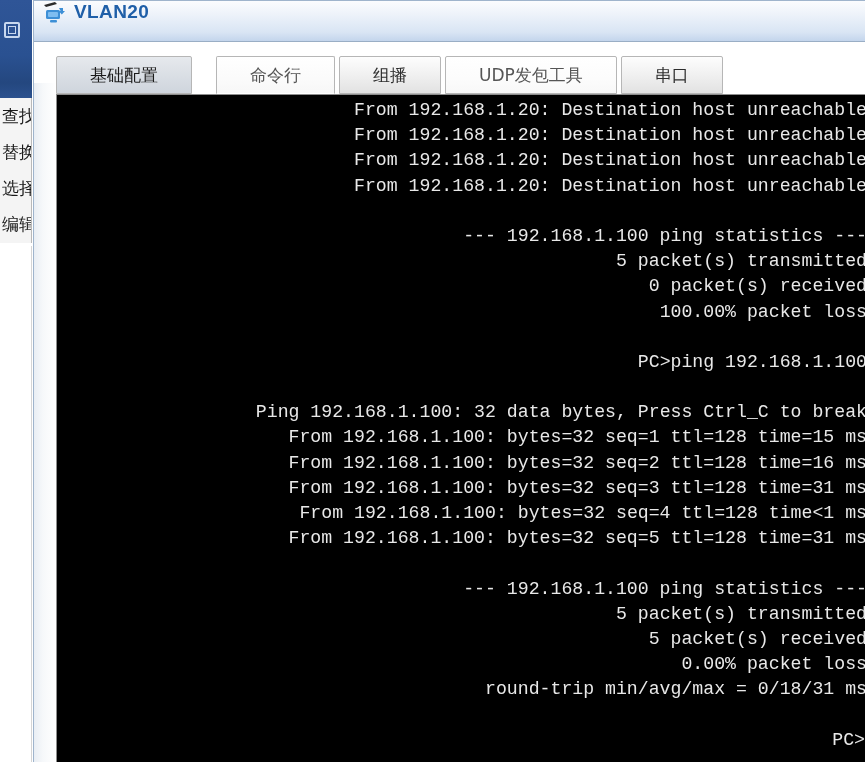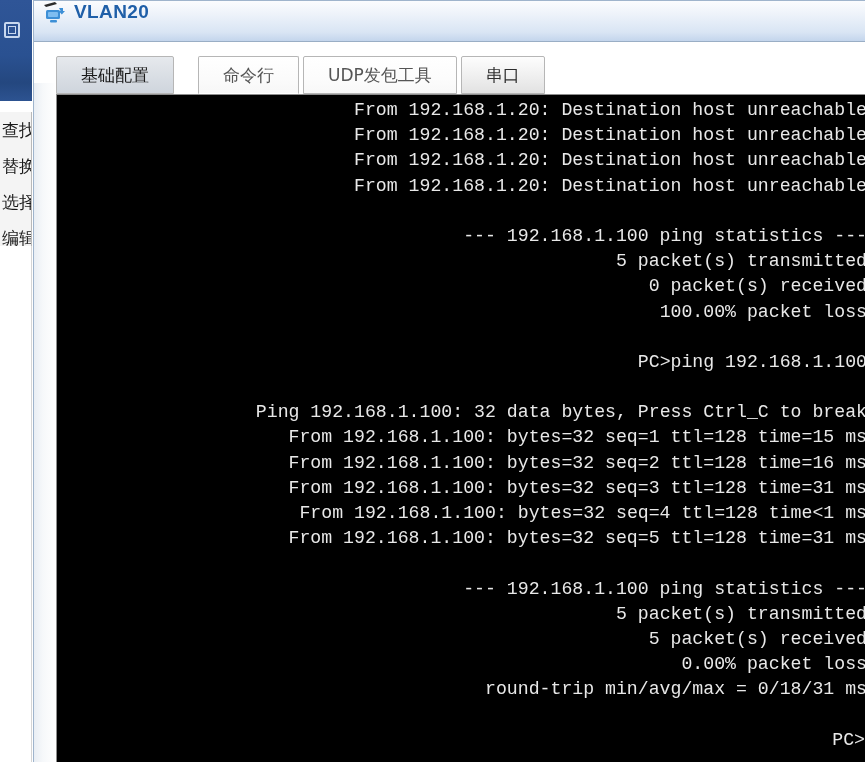--- a/index.html
+++ b/index.html
@@ -41,21 +41,21 @@
   .bg-ribbon-icon::after {
     content: "";
     position: absolute;
     left: 2px; top: 2px;
     width: 8px; height: 8px;
     border: 1px solid #c8d8ef;
     box-sizing: border-box;
   }
   .bg-menu {
     position: absolute;
-    left: 0; top: 112px;
+    left: 0; top: 98px;
     width: 32px; height: 145px;
     background: #f4f4f4;
     border-right: 1px solid #b9b9b9;
     box-sizing: border-box;
   }
   .bg-menu-item {
     height: 36px;
     line-height: 36px;
     font-size: 17px;
     color: #1a1a1a;
@@ -124,21 +124,21 @@
     width: 832px; height: 52px;
     background: #ffffff;
     box-sizing: border-box;
     display: flex;
     align-items: flex-end;
     padding-left: 22px;
   }
   .tab {
     height: 38px;
     margin-right: 4px;
-    padding: 0 24px;
+    padding: 0 33px;
     display: flex;
     align-items: center;
     justify-content: center;
     font-size: 17px;
     color: #2d2d2d;
     border: 1px solid #b6b6b6;
     border-radius: 2px 2px 0 0;
     box-sizing: border-box;
     background: linear-gradient(to bottom, #fdfdfd 0%, #f0f0f0 50%, #e2e2e2 100%);
     font-family: "DejaVu Sans", sans-serif;
@@ -233,20 +233,21 @@
         </svg>
       </div>
       <div class="title-text">VLAN20</div>
     </div>
 
     <div class="window-body">
 
       <div class="tabstrip">
         <div class="tab pressed">基础配置</div>
         <div class="tab selected">命令行</div>
+        <div class="tab">组播</div>
         <div class="tab light">UDP发包工具</div>
         <div class="tab">串口</div>
       </div>
 
       <div class="winframe-left"></div>
 
       <div class="terminal-frame">
         <div class="terminal" id="terminal"><div class="term-line">From 192.168.1.20: Destination host unreachable</div><div class="term-line">From 192.168.1.20: Destination host unreachable</div><div class="term-line">From 192.168.1.20: Destination host unreachable</div><div class="term-line">From 192.168.1.20: Destination host unreachable</div><div class="term-line"></div><div class="term-line">--- 192.168.1.100 ping statistics ---</div><div class="term-line">  5 packet(s) transmitted</div><div class="term-line">  0 packet(s) received</div><div class="term-line">  100.00% packet loss</div><div class="term-line"></div><div class="term-line">PC&gt;ping 192.168.1.100</div><div class="term-line"></div><div class="term-line">Ping 192.168.1.100: 32 data bytes, Press Ctrl_C to break</div><div class="term-line">From 192.168.1.100: bytes=32 seq=1 ttl=128 time=15 ms</div><div class="term-line">From 192.168.1.100: bytes=32 seq=2 ttl=128 time=16 ms</div><div class="term-line">From 192.168.1.100: bytes=32 seq=3 ttl=128 time=31 ms</div><div class="term-line">From 192.168.1.100: bytes=32 seq=4 ttl=128 time&lt;1 ms</div><div class="term-line">From 192.168.1.100: bytes=32 seq=5 ttl=128 time=31 ms</div><div class="term-line"></div><div class="term-line">--- 192.168.1.100 ping statistics ---</div><div class="term-line">  5 packet(s) transmitted</div><div class="term-line">  5 packet(s) received</div><div class="term-line">  0.00% packet loss</div><div class="term-line">  round-trip min/avg/max = 0/18/31 ms</div><div class="term-line"></div><div class="term-line">PC&gt;<span class="cursor"></span></div></div>
       </div>
 

